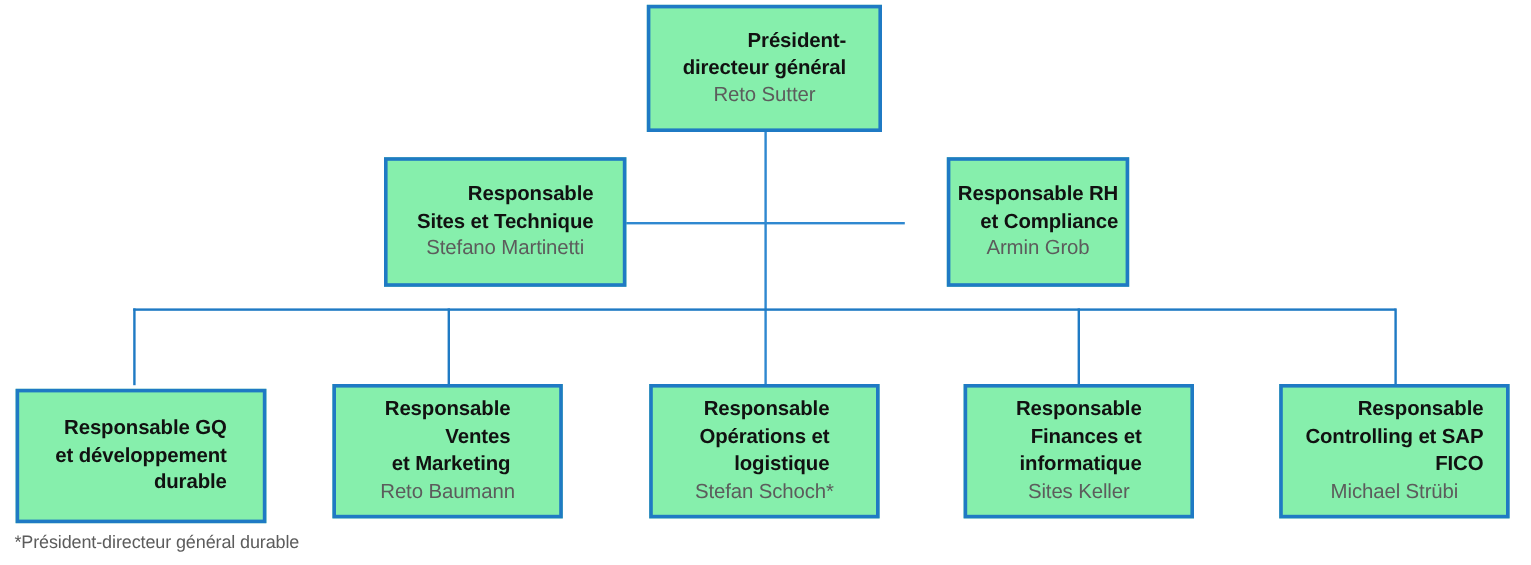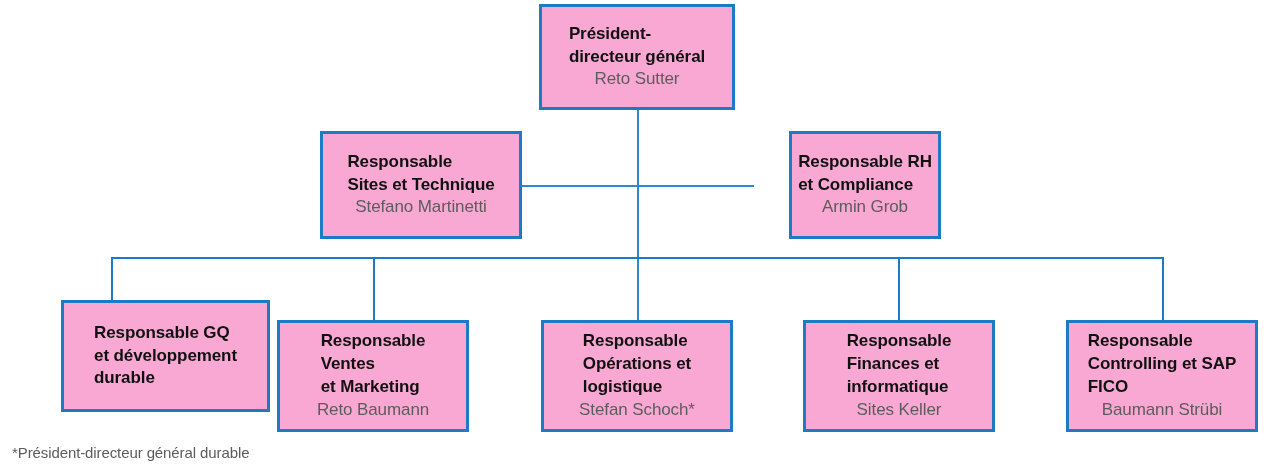--- a/index.html
+++ b/index.html
@@ -14,26 +14,26 @@
     position: relative;
     width: 1276px;
     height: 471px;
     background: #ffffff;
     overflow: hidden;
   }
   .node {
     position: absolute;
     box-sizing: border-box;
     border: 3px solid #1f7ac4;
-    background: #f9a8d4;
+    background: #86efac;
     display: flex;
     flex-direction: column;
     align-items: center;
     justify-content: center;
-    text-align: left;
+    text-align: right;
     z-index: 3;
   }
   .node-title {
     font-size: 17px;
     font-weight: bold;
     color: #111111;
     line-height: 1.34;
     letter-spacing: -0.1px;
     white-space: pre-line;
   }
@@ -87,21 +87,21 @@
 Sites et Technique</div>
     <div class="node-name">Stefano Martinetti</div>
   </div>
 
   <div class="node" style="left:753px; top:131px; width:152px; height:108px;margin-left:36px;">
     <div class="node-title">Responsable RH
 et Compliance</div>
     <div class="node-name">Armin Grob</div>
   </div>
 
-  <div class="node" style="left:13px; top:300px; width:209px; height:112px;margin-left:48px;">
+  <div class="node" style="left:13px; top:324px; width:209px; height:112px;">
     <div class="node-title">Responsable GQ
 et développement
 durable</div>
   </div>
 
   <div class="node" style="left:277px; top:320px; width:192px; height:112px;">
     <div class="node-title">Responsable
 Ventes
 et Marketing</div>
     <div class="node-name">Reto Baumann</div>
@@ -118,18 +118,18 @@
     <div class="node-title">Responsable
 Finances et
 informatique</div>
     <div class="node-name">Sites Keller</div>
   </div>
 
   <div class="node" style="left:1066px; top:320px; width:192px; height:112px;">
     <div class="node-title">Responsable
 Controlling et SAP
 FICO</div>
-    <div class="node-name">Baumann Strübi</div>
+    <div class="node-name">Michael Strübi</div>
   </div>
 
   <div class="footnote" style="left:12px; top:444px;">*Président-directeur général durable</div>
 
 </div>
 
 </body></html>

